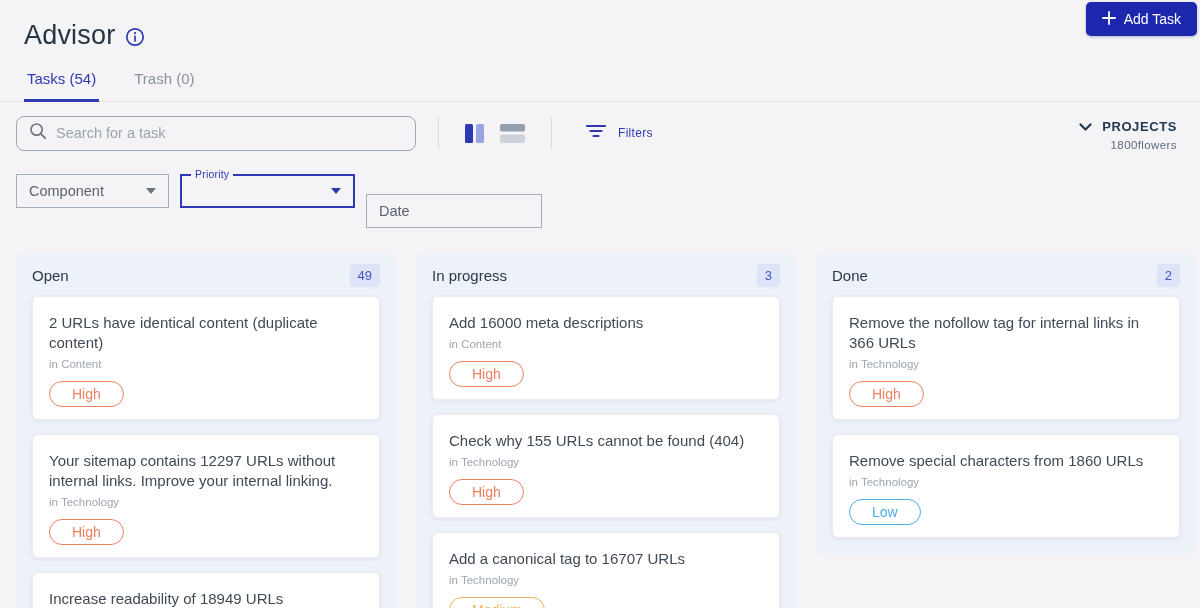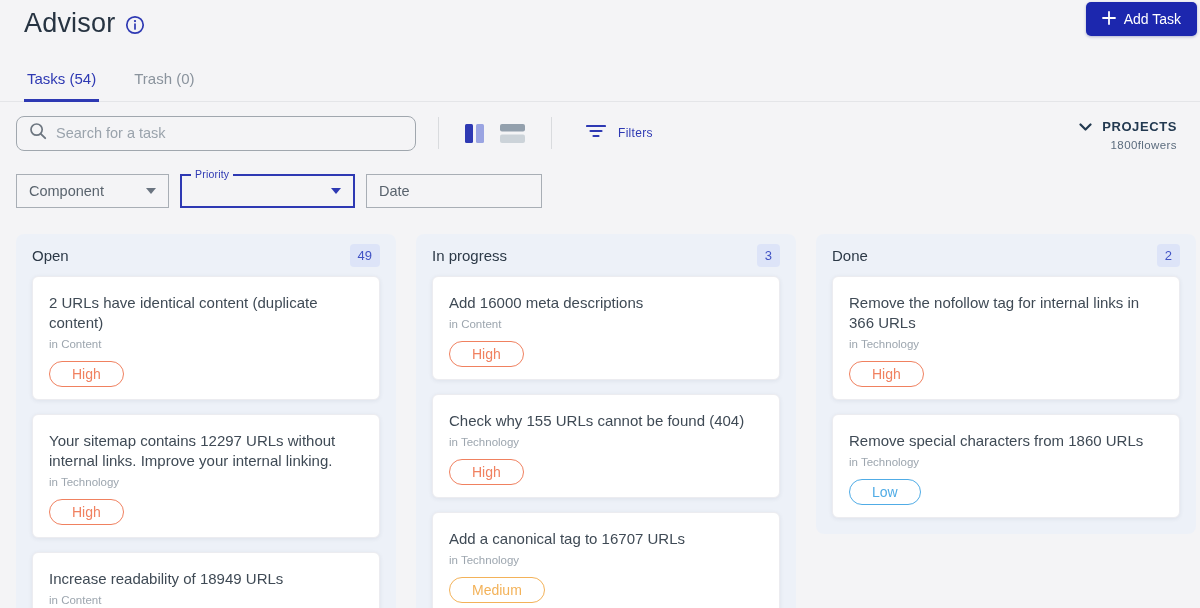--- a/index.html
+++ b/index.html
@@ -4,21 +4,21 @@
 <style>
   * { margin: 0; padding: 0; box-sizing: border-box; }
   html, body { width: 1200px; height: 608px; overflow: hidden; }
   body {
     font-family: "Liberation Sans", sans-serif;
     background: var(--page-bg, #f4f4f6);
     color: #2c3947;
   }
 
   
-  .top { position: relative; padding: 8px 24px 0; height: 44px; }
+  .top { position: relative; padding: 20px 24px 0; height: 44px; }
   .page-title-row { display: flex; align-items: center; gap: 10px; }
   .page-title { font-size: 27px; font-weight: 500; color: #273442; letter-spacing: 0.2px; }
   .info-icon { display: inline-flex; margin-top: 2px; }
   .add-task-btn {
     position: absolute; top: 2px; right: 3px;
     display: flex; align-items: center; gap: 8px;
     background: var(--button-bg, #1c27ae); color: #fff;
     border: none; border-radius: 5px; height: 34px; padding: 0 16px;
     font-size: 14px; font-family: "Liberation Sans", sans-serif;
     box-shadow: 0 1px 3px rgba(20,30,120,.3); cursor: pointer; margin-left: 36px;
@@ -55,21 +55,21 @@
 
   
   .filter-row { margin-top: 23px; padding: 0 16px; display: flex; gap: 11px; }
   .select-field {
     height: 34px; border: 1px solid #a8aeb5; border-radius: 0;
     display: flex; align-items: center; justify-content: space-between;
     padding: 0 12px; font-size: 14.5px; color: #59636d; background: transparent; cursor: pointer;
   }
   .f-component { width: 153px; }
   .f-priority { width: 175px; border: 2px solid var(--accent, #2e39b3); position: relative; }
-  .f-date { width: 176px; }
+  .f-date { width: 176px; margin-top: 20px; }
   .float-label {
     position: absolute; top: -8px; left: 9px; background: var(--page-bg, #f4f4f6);
     padding: 0 4px; font-size: 10.5px; color: var(--accent, #2e39b3); letter-spacing: 0.2px;
   }
   .caret { width: 0; height: 0; border-left: 5px solid transparent; border-right: 5px solid transparent; border-top: 6px solid #6a7480; }
   .caret.blue { border-top-color: var(--accent, #2e39b3); }
   .f-date input { border: none; outline: none; background: transparent; width: 100%; font-size: 14.5px; color: #59636d; font-family: "Liberation Sans", sans-serif; }
   .f-date input::placeholder { color: #59636d; }
 
   

